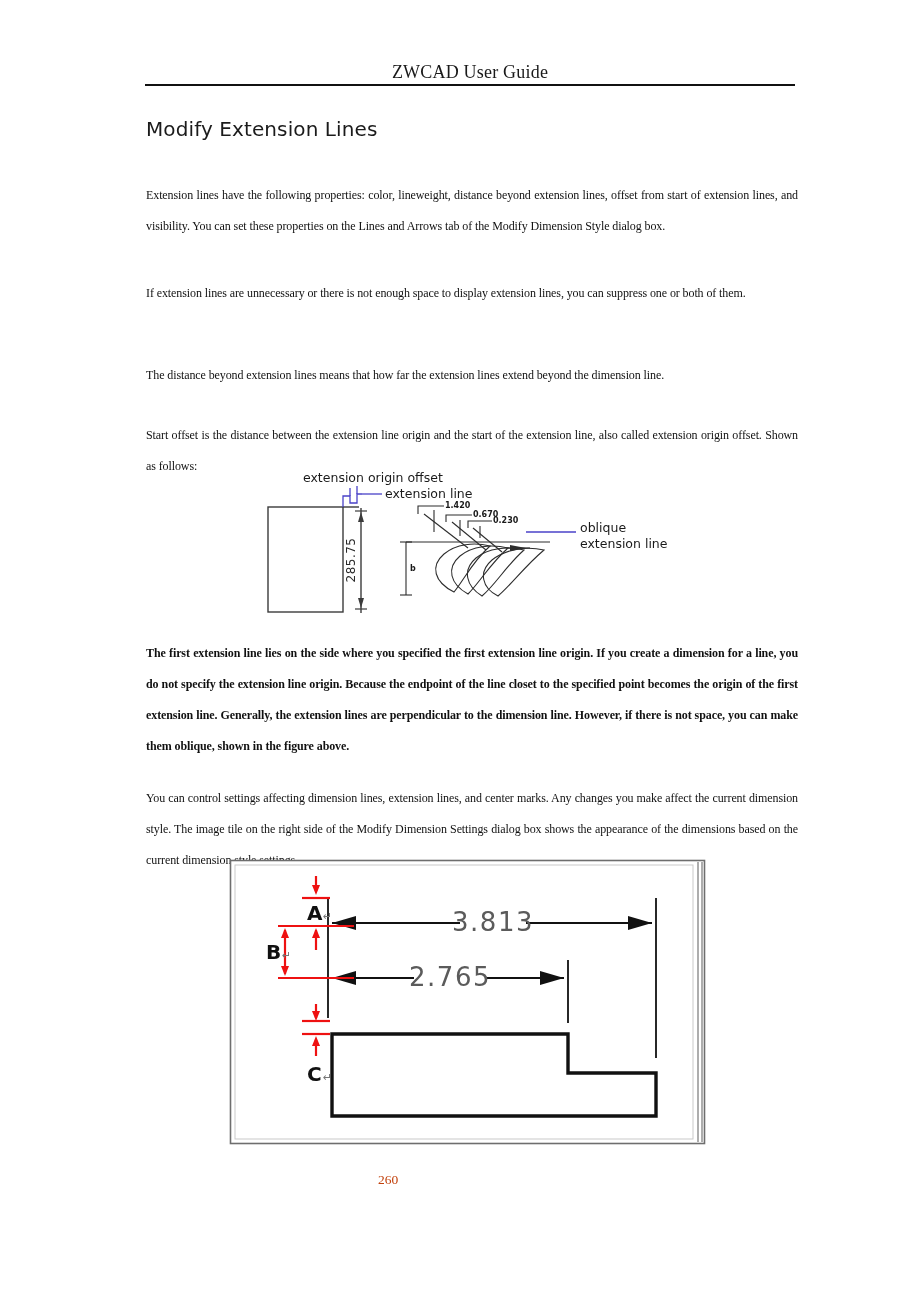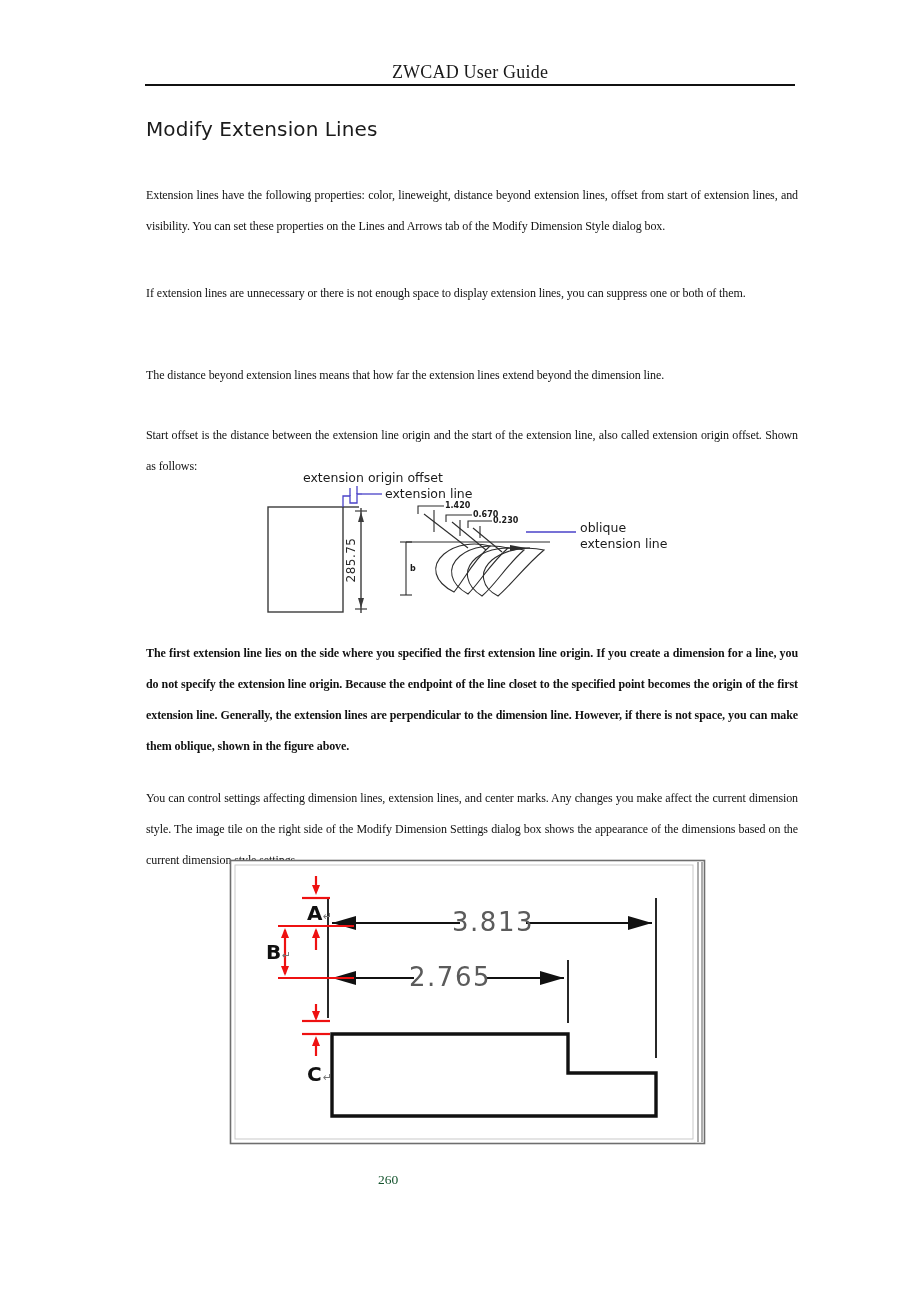--- a/index.html
+++ b/index.html
@@ -80,21 +80,21 @@
 
   
   .folio {
     position: absolute;
     left: 0;
     top: 1172px;
     width: 776px;
     text-align: center;
     font-family: "Liberation Serif", serif;
     font-size: 13.5px;
-    color: #14532d;
+    color: #c2410c;
   }
 
   
   .fig1 {
     position: absolute;
     left: 258px;
     top: 470px;
     width: 420px;
     height: 160px;
   }

